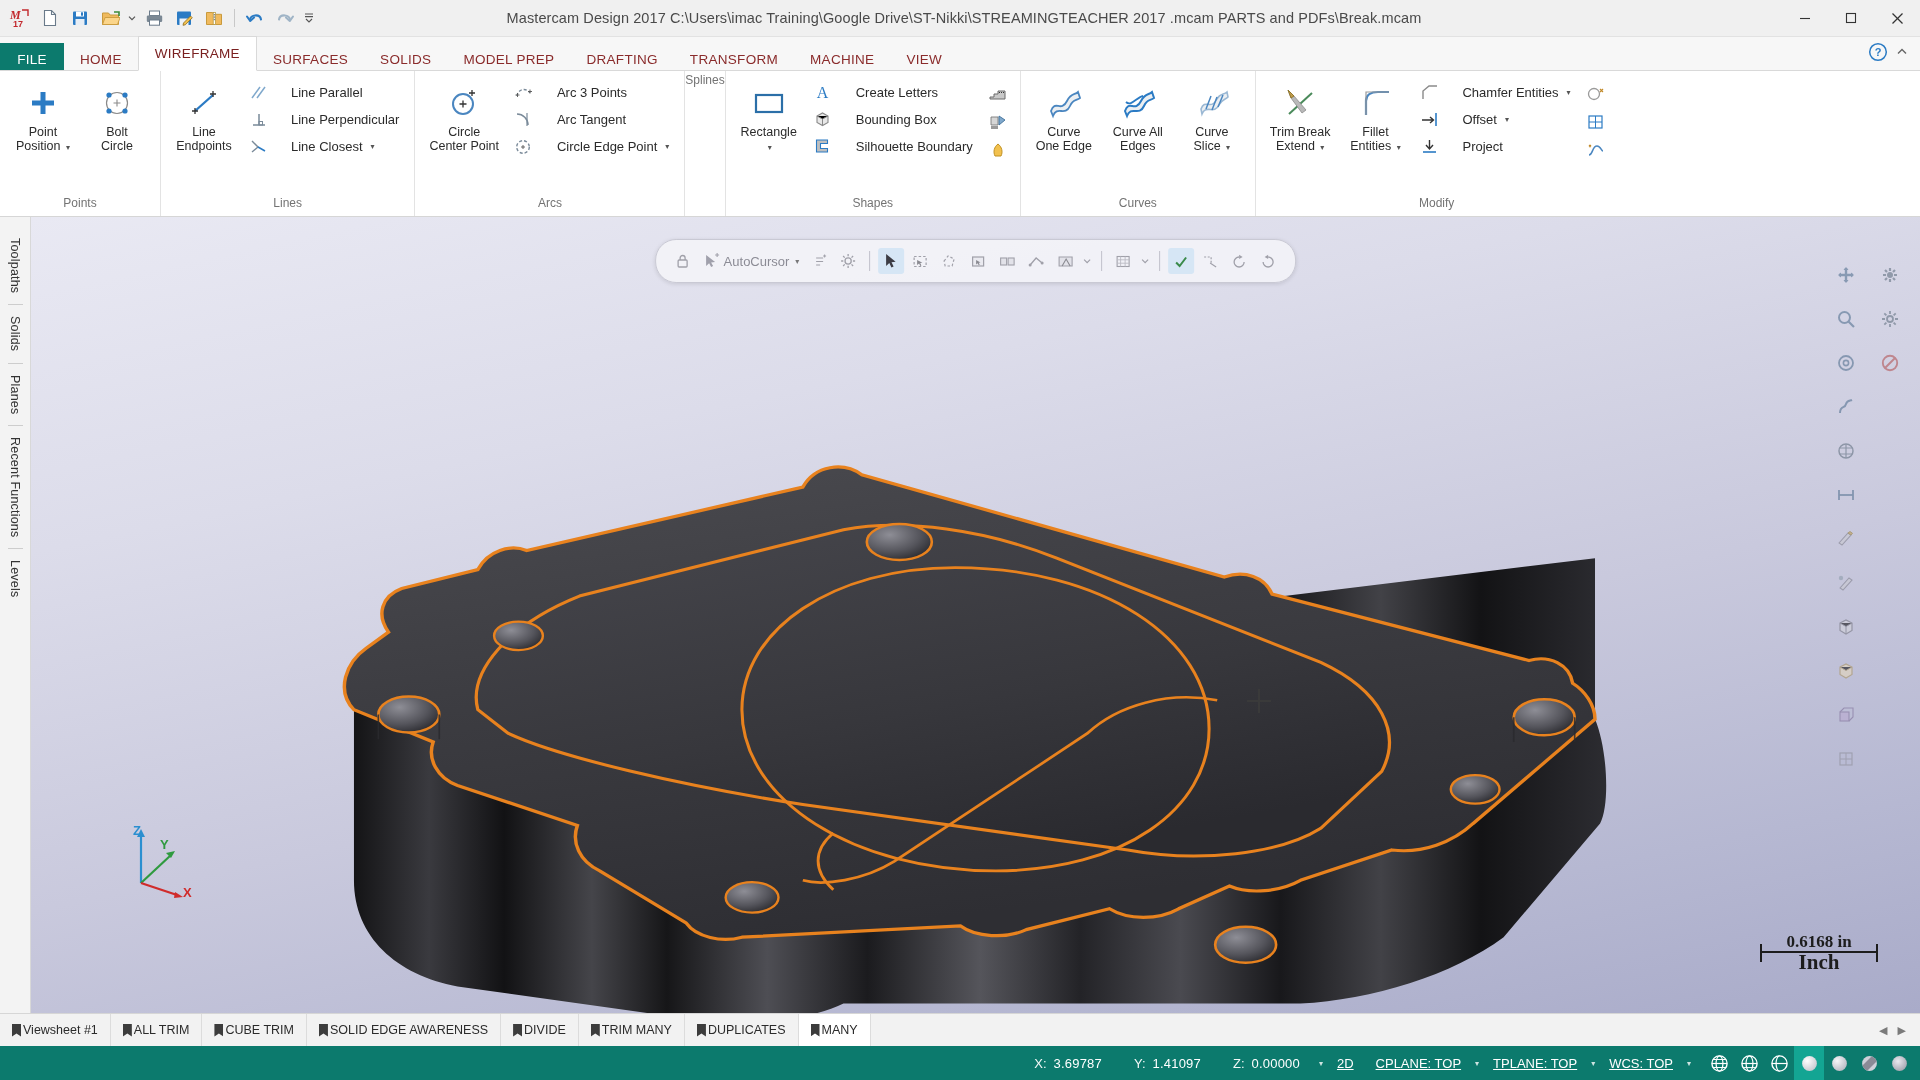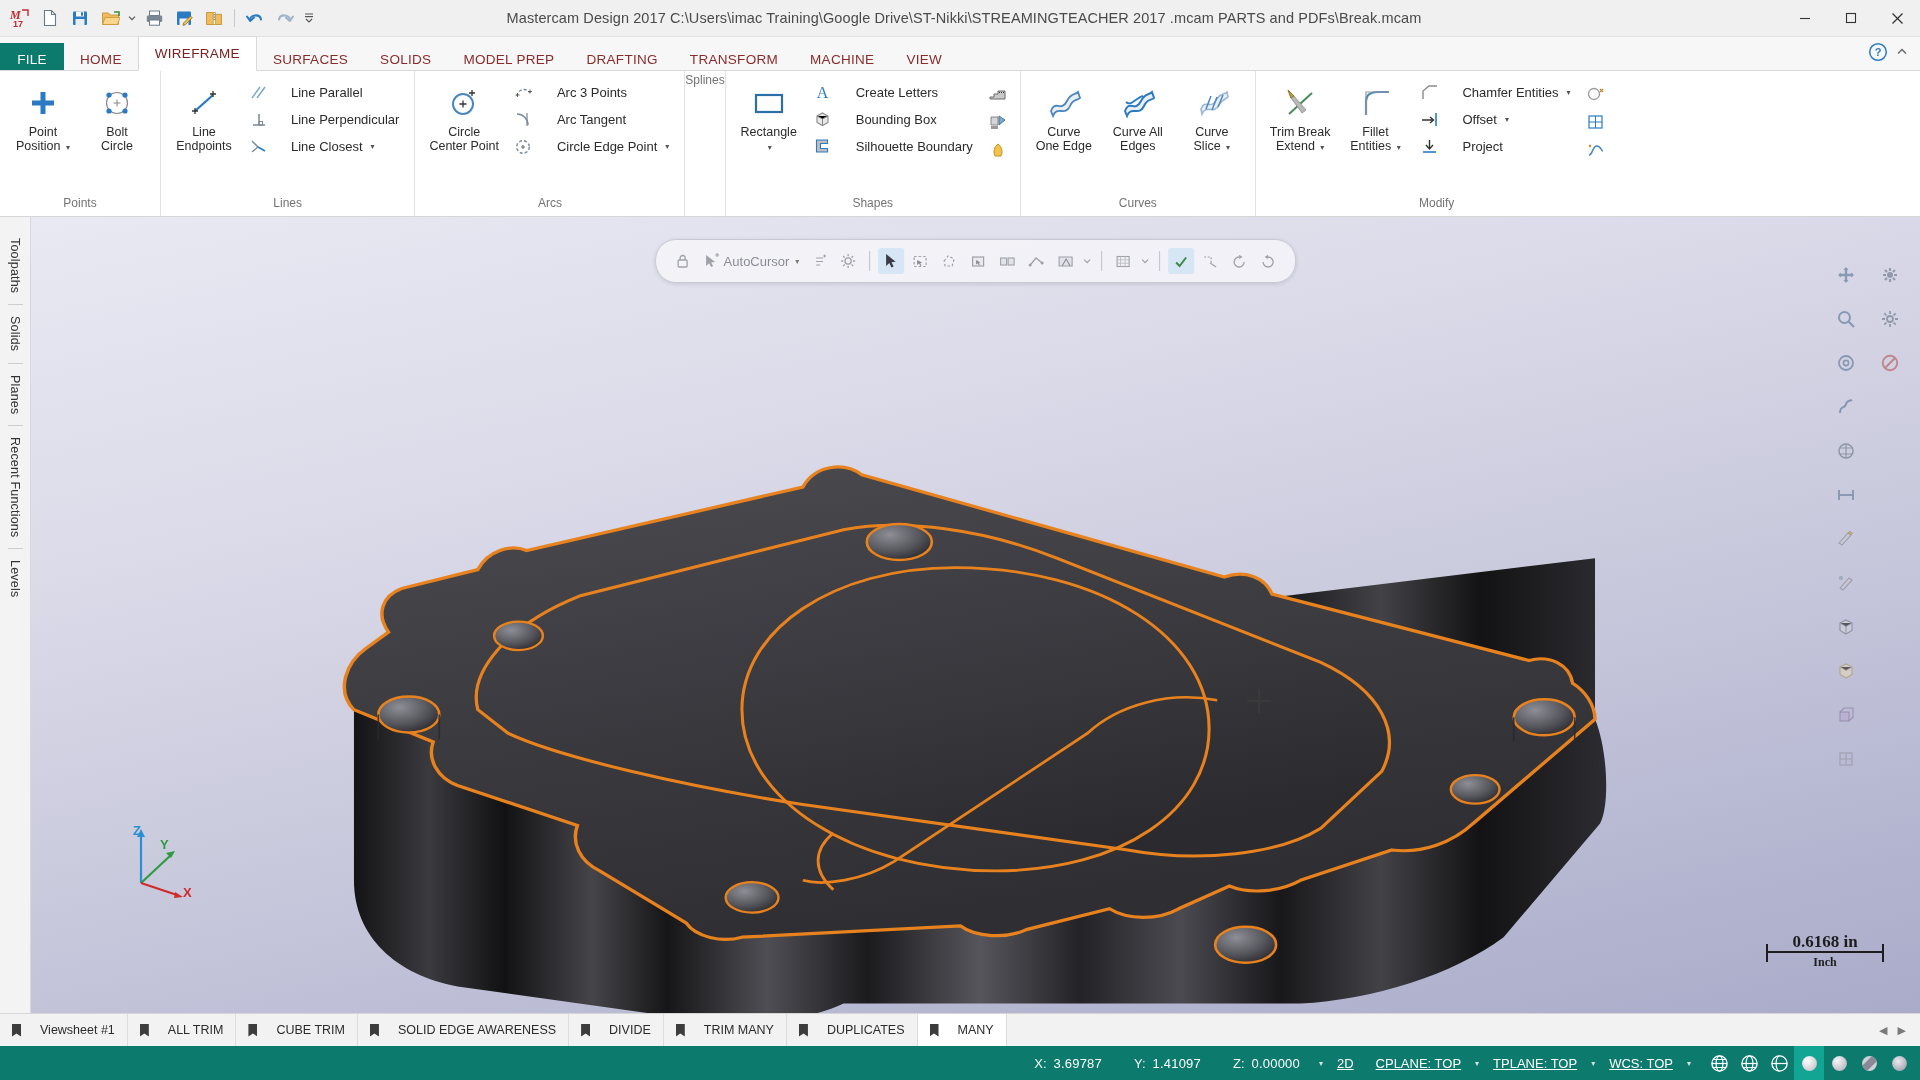--- a/index.html
+++ b/index.html
@@ -79,38 +79,38 @@
 
   
   .rtb{position:absolute;right:10px;top:38px;display:flex;flex-direction:column;gap:4px;}
   .rtbrow{display:flex;gap:4px;}
   .rbtn{width:40px;height:40px;border-radius:20px;display:flex;align-items:center;
         justify-content:center;cursor:pointer;opacity:.55;}
 
   
   .gnomon{position:absolute;left:96px;bottom:112px;width:80px;height:80px;}
   
-  .scalebar{position:absolute;right:36px;bottom:42px;text-align:center;
+  .scalebar{position:absolute;right:42px;bottom:42px;text-align:center;
             color:#1d1d1d;font-family:"Liberation Serif",serif;}
   .scalebar .v{font-size:17px;font-weight:bold;line-height:19px;}
-  .scalebar .u{font-size:12px;font-weight:bold;line-height:18px;font-family:Liberation Serif, serif;}
+  .scalebar .u{font-size:21px;font-weight:bold;line-height:18px;font-family:Liberation Serif, serif;}
   .scalebar .rule{border-top:2px solid #1d1d1d;position:relative;width:118px;margin:0 auto;}
   .scalebar .rule:before,.scalebar .rule:after{content:"";position:absolute;top:-9px;
             width:2px;height:18px;background:#1d1d1d;}
   .scalebar .rule:before{left:0;} .scalebar .rule:after{right:0;}
   
   .xhair{position:absolute;width:24px;height:24px;pointer-events:none;}
   .xhair:before,.xhair:after{content:"";position:absolute;background:#3a3a3a;}
   .xhair:before{left:11px;top:0;width:1.6px;height:24px;}
   .xhair:after{top:11px;left:0;height:1.6px;width:24px;}
 
   
   .sheets{height:32px;background:#f2f2f2;border-top:1px solid #d6d6d6;display:flex;
           align-items:stretch;flex:0 0 32px;}
-  .sheet{display:flex;align-items:center;gap:19px;padding:0 12px;font-size:12.5px;
+  .sheet{display:flex;align-items:center;gap:2px;padding:0 12px;font-size:12.5px;
          color:#2b2b2b;cursor:pointer;border-right:1px solid #dcdcdc;white-space:nowrap;}
   .sheet.active{background:#fff;}
   .sheet .bk{width:9px;height:13px;background:#3c3c3c;
              clip-path:polygon(0 0,100% 0,100% 100%,50% 76%,0 100%);flex:0 0 9px;}
   .sheetnav{margin-left:auto;display:flex;align-items:center;gap:10px;padding-right:14px;
             color:#7a7a7a;font-size:11px;}
   .sheetnav span{cursor:pointer;}
 
   
   .status{height:34px;background:#0c7a6d;display:flex;align-items:center;

